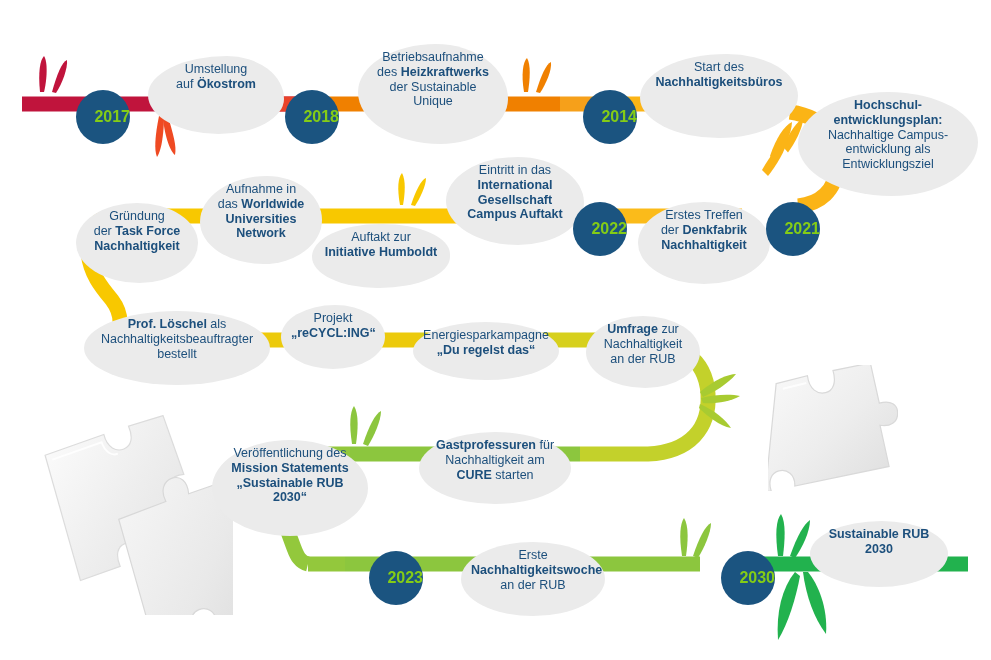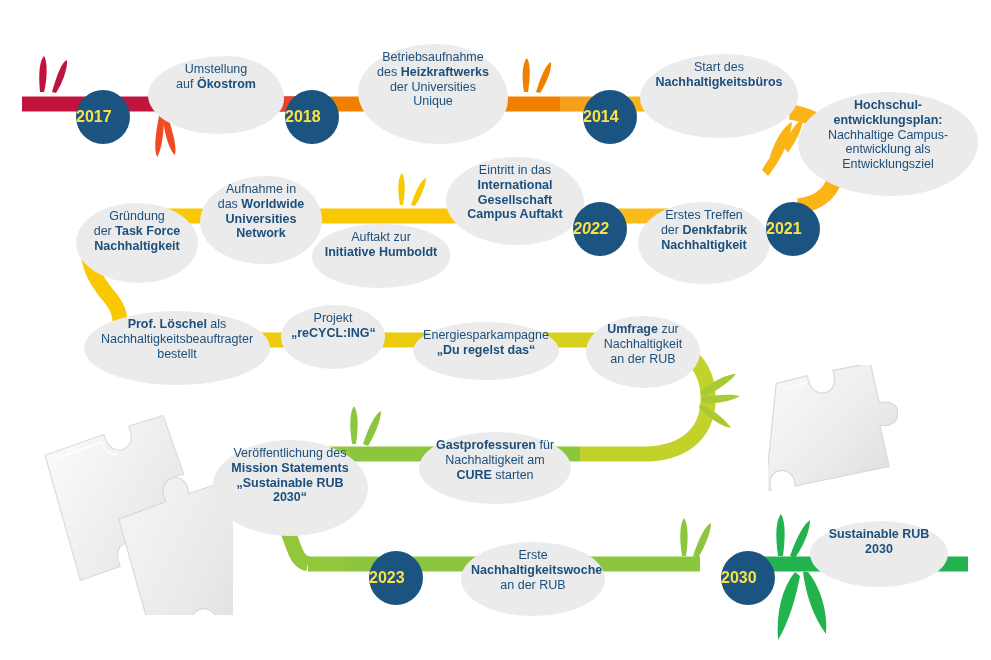--- a/index.html
+++ b/index.html
@@ -22,23 +22,23 @@
     box-sizing:border-box;
     z-index:5;
   }
   .bubble span.b{font-weight:bold;}
   .bubble-inner{width:100%;}
 
   .year{
     position:absolute;
     width:54px;height:54px;border-radius:50%;
     background:#1b5480;
-    color:#fde047;
+    color:#84cc16;
     font-weight:bold;font-size:16px;
-    display:flex;align-items:center;justify-content:flex-start;
+    display:flex;align-items:center;justify-content:flex-end;
     z-index:7;
   }
 
   .puzzle{position:absolute;z-index:2;}
 </style>
 </head>
 <body>
 
 <div id="stage">
 
@@ -212,21 +212,21 @@
       <div class="bubble" style="left: 148px; top: 56px; width: 136px; height: 78px; border-radius: 58% 42% 48% 52% / 50% 55% 45% 50%;">
         <div class="bubble-inner">
           <div><span>Umstellung</span></div>
           <div><span>auf </span><span class="b">Ökostrom</span></div>
         </div>
       </div>
       <div class="bubble" style="left: 358px; top: 44px; width: 150px; height: 100px; border-radius: 52% 48% 45% 55% / 48% 55% 45% 52%;">
         <div class="bubble-inner">
           <div><span>Betriebsaufnahme</span></div>
           <div><span>des </span><span class="b">Heizkraftwerks</span></div>
-          <div><span>der Universities</span></div>
+          <div><span>der Sustainable</span></div>
           <div><span>Unique</span></div>
         </div>
       </div>
       <div class="bubble" style="left: 640px; top: 54px; width: 158px; height: 84px; border-radius: 55% 45% 50% 50% / 52% 50% 50% 48%;">
         <div class="bubble-inner">
           <div><span>Start des</span></div>
           <div><span class="b">Nachhaltigkeitsbüros</span></div>
         </div>
       </div>
       <div class="bubble" style="left: 798px; top: 92px; width: 180px; height: 104px; border-radius: 50% 50% 48% 52% / 50% 48% 52% 50%;">
@@ -335,21 +335,21 @@
       </div>
       <div class="year" style="left: 285px; top: 90px;">
         <span>2018</span>
       </div>
       <div class="year" style="left: 583px; top: 90px;">
         <span>2014</span>
       </div>
       <div class="year" style="left: 766px; top: 202px;">
         <span>2021</span>
       </div>
-      <div class="year" style="left: 573px; top: 202px; font-style: italic;">
+      <div class="year" style="left: 573px; top: 202px;">
         <span>2022</span>
       </div>
       <div class="year" style="left: 369px; top: 551px;">
         <span>2023</span>
       </div>
       <div class="year" style="left: 721px; top: 551px;">
         <span>2030</span>
       </div>
     </div>
 

